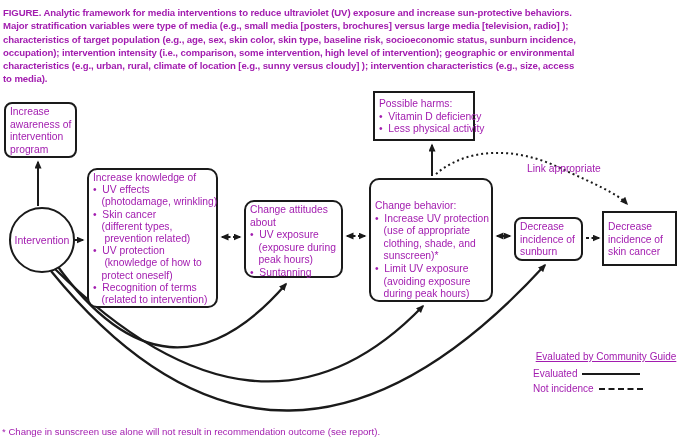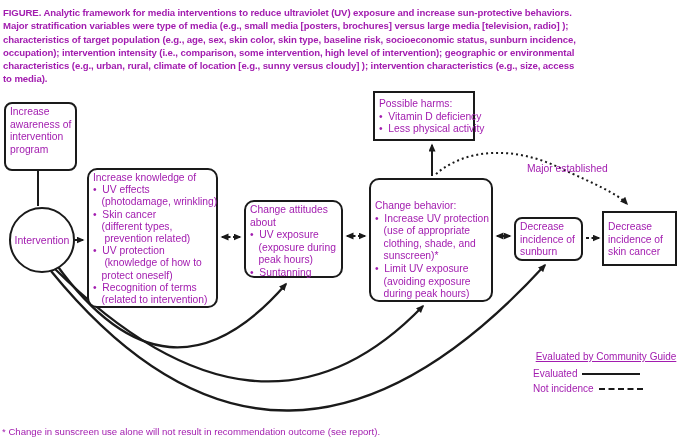--- a/index.html
+++ b/index.html
@@ -18,21 +18,21 @@
     font-size:10.3px;line-height:12.6px;white-space:pre;box-sizing:border-box;
     padding:2px 4px;
   }
   .rounded{border-radius:10px;}
   .rounded-sm{border-radius:8px;}
   .square{border-radius:0;}
   .circle{
     border-radius:50%;display:flex;align-items:center;justify-content:center;
     padding:0;font-size:10.5px;
   }
-  #node-awareness{left:4px;top:102px;width:73px;height:69px;}
+  #node-awareness{left:4px;top:102px;width:73px;height:56px;}
   #node-intervention{left:9px;top:207px;width:66px;height:66px;}
   #node-knowledge{left:87px;top:168px;width:131px;height:140px;line-height:12.2px;}
   #node-attitudes{left:244px;top:200px;width:99px;height:78px;}
   #node-harms{left:373px;top:91px;width:102px;height:50px;padding-top:5px;}
   #node-behavior{left:369px;top:178px;width:124px;height:124px;padding-top:20px;}
   #node-sunburn{left:514px;top:217px;width:69px;height:44px;}
   #node-skincancer{left:602px;top:211px;width:75px;height:55px;padding-top:8px;}
   #link-label{
     position:absolute;left:527px;top:163px;font-size:10.3px;
   }
@@ -133,21 +133,21 @@
    during peak hours)</div>
 
   <div class="node rounded-sm" id="node-sunburn">Decrease
 incidence of
 sunburn</div>
 
   <div class="node square" id="node-skincancer">Decrease
 incidence of
 skin cancer</div>
 
-  <div id="link-label">Major established</div>
+  <div id="link-label">Link appropriate</div>
 
   <div id="legend">
     <div class="legend-title">Evaluated by Community Guide</div>
     <div class="legend-row">
       <span class="legend-text">Evaluated</span>
       <span class="sample-solid"></span>
     </div>
     <div class="legend-row">
       <span class="legend-text">Not incidence</span>
       <span class="sample-dashed"></span>

